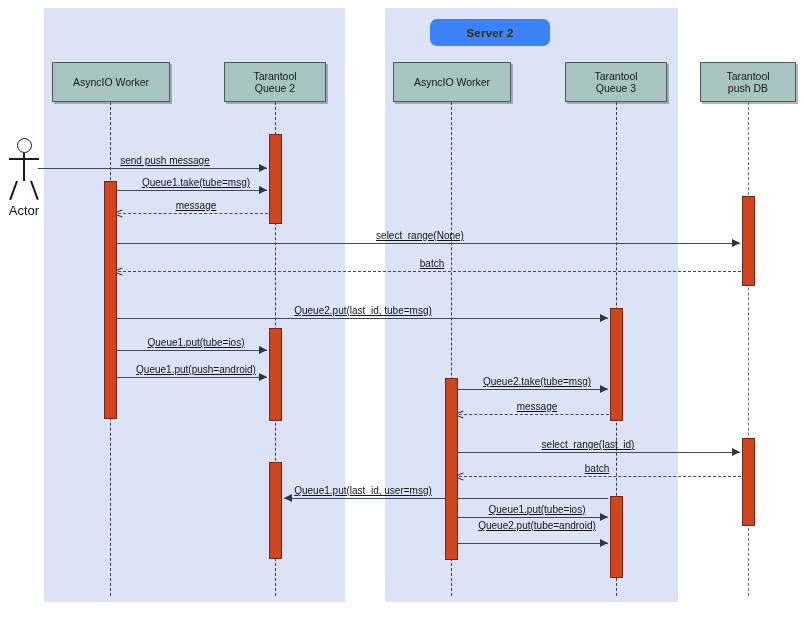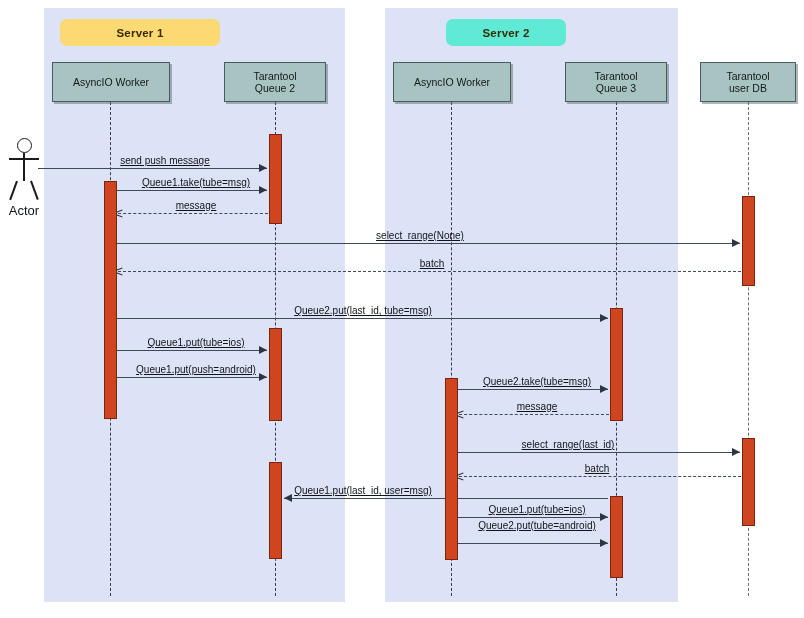--- a/index.html
+++ b/index.html
@@ -53,42 +53,41 @@
   
   .actor-head{position:absolute;width:15px;height:15px;border:1.4px solid #1b1b1b;border-radius:50%;box-sizing:border-box;}
   .actor-line{position:absolute;background:#1b1b1b;}
   .actor-label{position:absolute;font-size:13px;color:#111418;white-space:nowrap;transform:translateX(-50%);}
 </style>
 </head>
 <body>
 
 <div id="stage">
     <div class="panel" style="left: 44px; top: 8px; width: 301px; height: 594px; background: rgb(221, 227, 247);"></div>
-    <div class="grp-title" style="left: 60px; top: 19px; width: 160px; height: 27px; background: rgb(252, 217, 114);">Server 1</div>
     <div class="panel" style="left: 385px; top: 8px; width: 293px; height: 594px; background: rgb(221, 227, 247);"></div>
-    <div class="grp-title" style="left: 430px; top: 19px; width: 120px; height: 27px; background: #5eead4; margin-left: 16px;">Server 2</div>
+    <div class="grp-title" style="left: 430px; top: 19px; width: 120px; height: 27px; background: #3b82f6;">Server 2</div>
     <div class="lifeline" style="left: 110px; top: 102px; height: 494px;"></div>
     <div class="lifeline" style="left: 275px; top: 102px; height: 494px;"></div>
     <div class="lifeline" style="left: 451px; top: 102px; height: 494px;"></div>
     <div class="lifeline" style="left: 616px; top: 102px; height: 494px;"></div>
     <div class="lifeline db" style="left: 748px; top: 102px; height: 494px;"></div>
     <div class="head" style="left: 52px; top: 62px; width: 118px; height: 40px;">
       <span>AsyncIO Worker</span>
     </div>
     <div class="head" style="left: 224px; top: 62px; width: 102px; height: 40px;">
       <div><span>Tarantool</span><br><span>Queue 2</span></div>
     </div>
     <div class="head" style="left: 393px; top: 62px; width: 118px; height: 40px;">
       <span>AsyncIO Worker</span>
     </div>
     <div class="head" style="left: 565px; top: 62px; width: 102px; height: 40px;">
       <div><span>Tarantool</span><br><span>Queue 3</span></div>
     </div>
     <div class="head" style="left: 700px; top: 62px; width: 96px; height: 40px;">
-      <div><span>Tarantool</span><br><span>user DB</span></div>
+      <div><span>Tarantool</span><br><span>push DB</span></div>
     </div>
     <div class="actor-head" style="left: 17px; top: 138px;"></div>
     <div class="actor-line" style="left: 23px; top: 153px; width: 1.5px; height: 28px;"></div>
     <div class="actor-line" style="left: 9px; top: 158px; width: 30px; height: 1.5px;"></div>
     <div class="actor-line" style="left: 16px; top: 181px; width: 1.5px; height: 20px; transform: rotate(20deg); transform-origin: center top;"></div>
     <div class="actor-line" style="left: 30px; top: 181px; width: 1.5px; height: 20px; transform: rotate(-20deg); transform-origin: center top;"></div>
     <div class="actor-label" style="left: 24px; top: 203px;">Actor</div>
     <div class="msg" style="left: 38px; top: 168px; width: 229px;"></div>
     <div class="arrow r" style="left: 259px; top: 164px;"></div>
     <div class="mlabel" style="left: 165px; top: 155px;">send push message</div>
@@ -114,21 +113,21 @@
     <div class="arrow r" style="left: 259px; top: 373px;"></div>
     <div class="mlabel" style="left: 196px; top: 364px;">Queue1.put(push=android)</div>
     <div class="msg" style="left: 458px; top: 389px; width: 150px;"></div>
     <div class="arrow r" style="left: 600px; top: 385px;"></div>
     <div class="mlabel" style="left: 537px; top: 376px;">Queue2.take(tube=msg)</div>
     <div class="msg ret" style="left: 454px; top: 414px; width: 155px;"></div>
     <div class="open-l" style="left: 454px; top: 410px;"></div>
     <div class="mlabel" style="left: 537px; top: 401px;">message</div>
     <div class="msg" style="left: 458px; top: 452px; width: 282px;"></div>
     <div class="arrow r" style="left: 732px; top: 448px;"></div>
-    <div class="mlabel" style="left: 568px; top: 439px;">select_range(last_id)</div>
+    <div class="mlabel" style="left: 588px; top: 439px;">select_range(last_id)</div>
     <div class="msg ret" style="left: 454px; top: 476px; width: 287px;"></div>
     <div class="open-l" style="left: 454px; top: 472px;"></div>
     <div class="mlabel" style="left: 597px; top: 463px;">batch</div>
     <div class="msg" style="left: 284px; top: 498px; width: 324px;"></div>
     <div class="arrow l" style="left: 284px; top: 494px;"></div>
     <div class="mlabel" style="left: 363px; top: 485px;">Queue1.put(last_id, user=msg)</div>
     <div class="msg" style="left: 458px; top: 517px; width: 150px;"></div>
     <div class="arrow r" style="left: 600px; top: 513px;"></div>
     <div class="mlabel" style="left: 537px; top: 504px;">Queue1.put(tube=ios)</div>
     <div class="msg" style="left: 458px; top: 543px; width: 150px;"></div>

